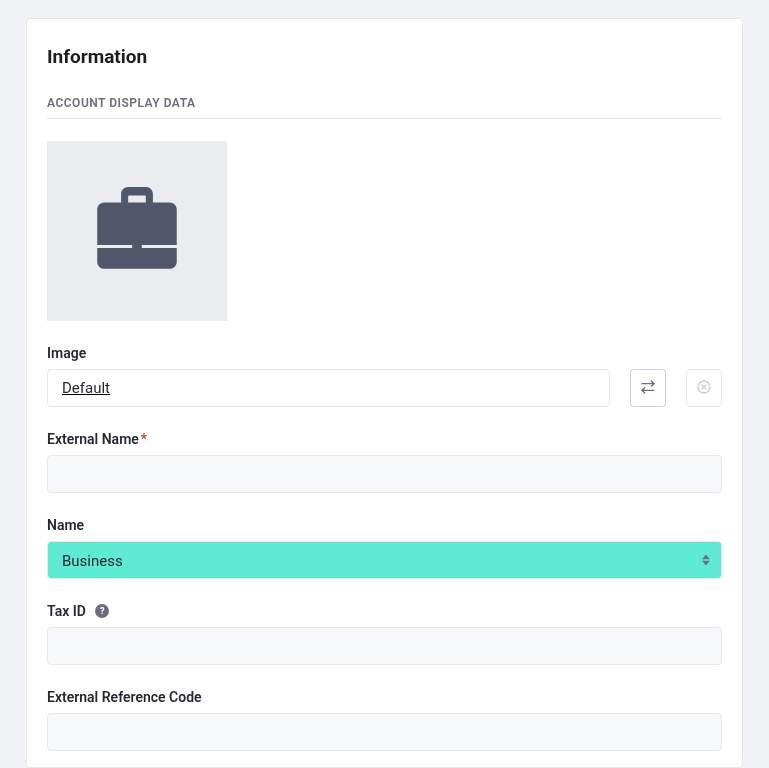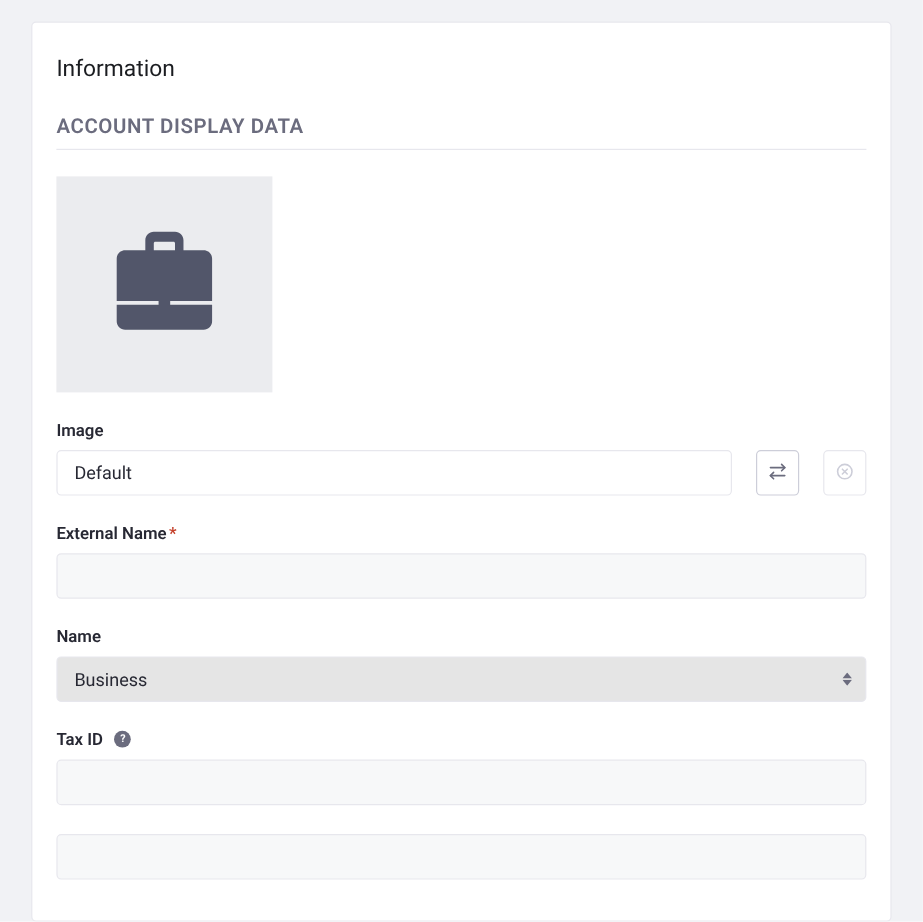--- a/index.html
+++ b/index.html
@@ -17,26 +17,26 @@
     .panel {
       background: #fff;
       margin: 18px 26px 0 26px;
       border: 1px solid #e7e7ed;
       border-radius: 4px;
       padding: 26px 20px 0 20px;
       height: 750px;
     }
     .panel-title {
       font-size: 19px;
-      font-weight: 400;
+      font-weight: 700;
       color: #1b1d21;
       margin-bottom: 28px;
     }
     .section-header {
-      font-size: 17px;
+      font-size: 12px;
       font-weight: 600;
       letter-spacing: 0.5px;
       color: #6b6c7e;
       padding-bottom: 8px;
       border-bottom: 1px solid #e7e7ed;
       margin-bottom: 22px;
     }
     .image-preview {
       width: 180px;
       height: 180px;
@@ -78,20 +78,21 @@
       font-weight: 700;
       margin-left: 6px;
       vertical-align: middle;
       position: relative;
       top: -1px;
     }
     .input-row {
       display: flex;
       gap: 20px;
       align-items: flex-end;
+      text-decoration: underline;
     }
     .text-input {
       width: 100%;
       height: 38px;
       border: 1px solid #e7e7ed;
       border-radius: 4px;
       background: #fff;
       padding: 0 14px;
       font-size: 15px;
       color: #272833;
@@ -128,21 +129,21 @@
       fill: none;
     }
     .select-wrap {
       position: relative;
     }
     .select-input {
       width: 100%;
       height: 38px;
       border: 1px solid #e7e7ed;
       border-radius: 4px;
-      background: #e5e5e5;
+      background: #5eead4;
       padding: 2px 36px 0 14px;
       font-size: 15px;
       color: #272833;
       font-family: inherit;
       appearance: none;
       -webkit-appearance: none;
       cursor: pointer;
     }
     .select-caret {
       position: absolute;
@@ -228,16 +229,17 @@
 
   <div class="form-group">
     <label class="form-label">
       <span>Tax ID</span>
       <span class="help-icon">?</span>
     </label>
     <input type="text" class="text-input readonly" value="" style="">
   </div>
 
   <div class="form-group">
+    <label class="form-label">External Reference Code</label>
     <input type="text" class="text-input readonly" value="" style="">
   </div>
 
 </div>
 
 </body></html>

